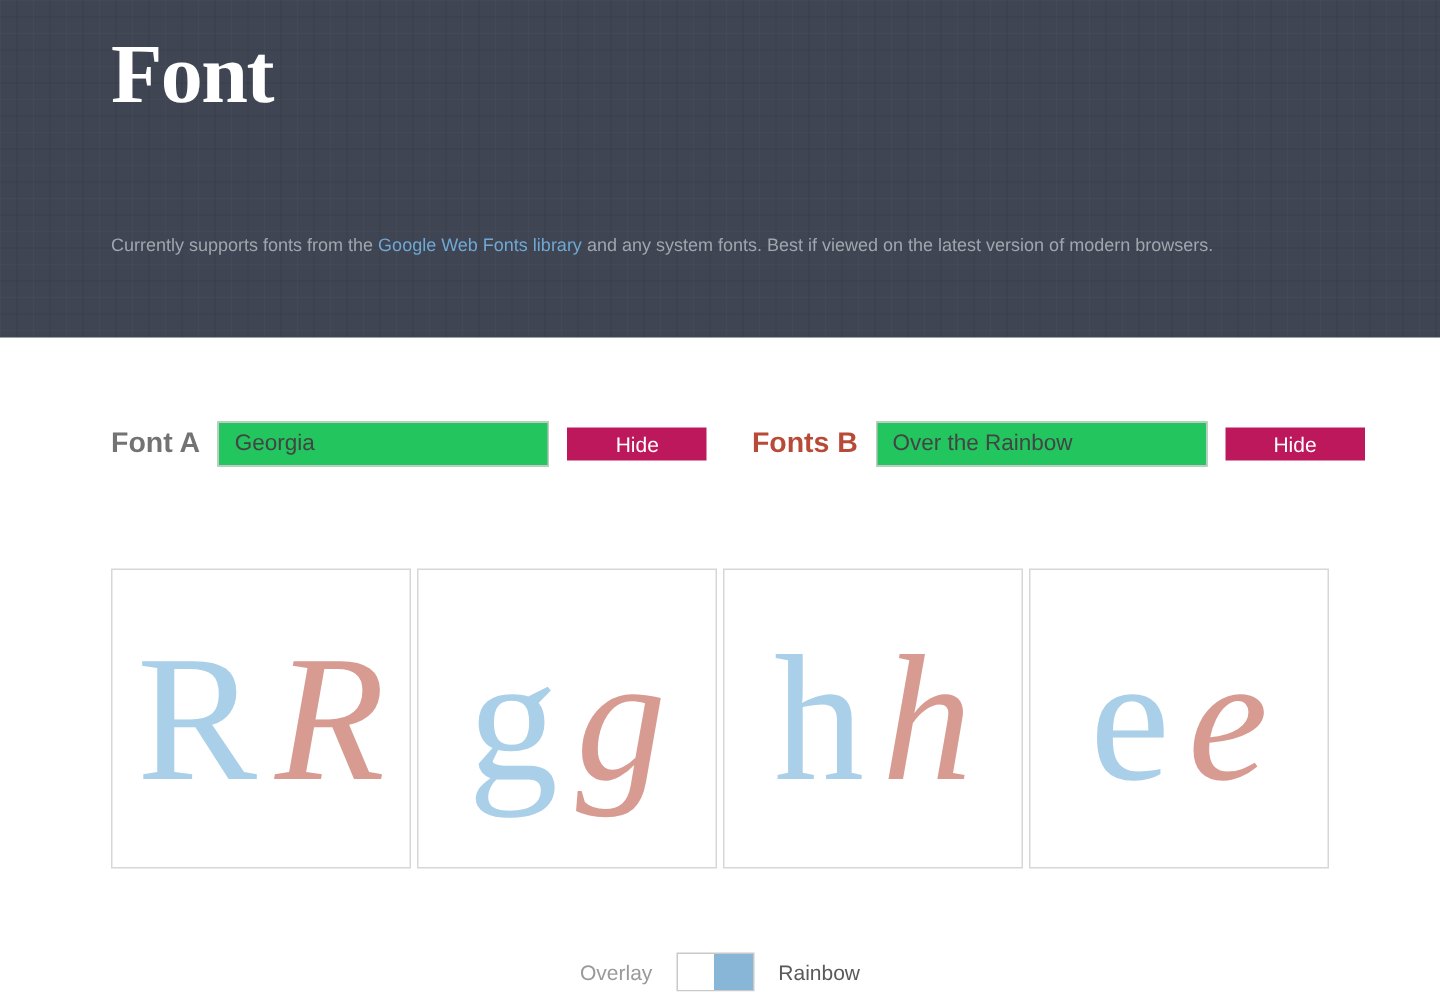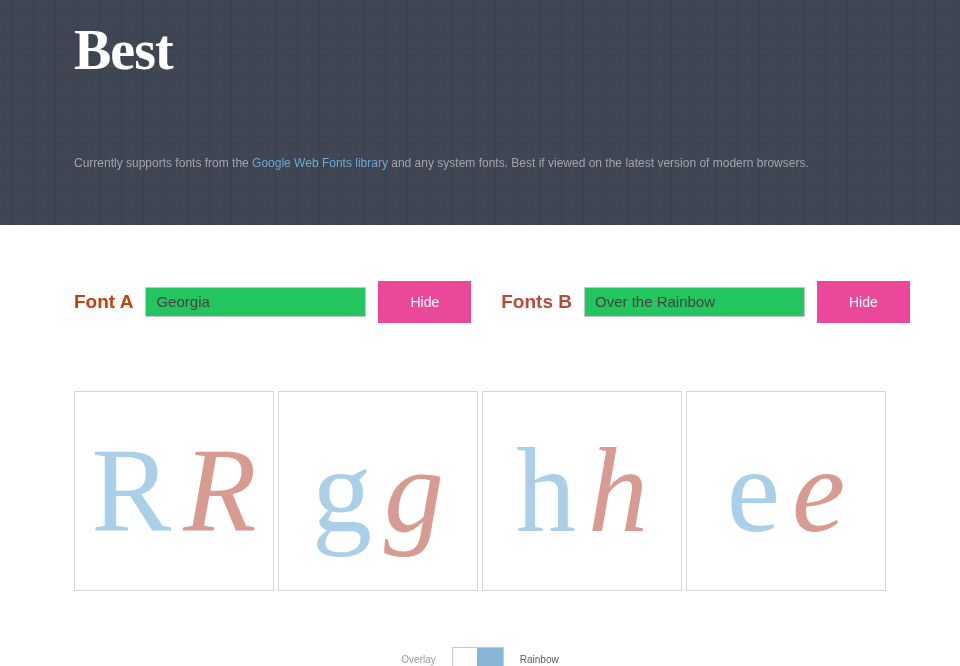--- a/index.html
+++ b/index.html
@@ -43,36 +43,36 @@
   }
   .support a { color: #6fa8d4; text-decoration: none; }
 
   .controls {
     display: flex;
     gap: 30px;
     padding-top: 56px;
   }
   .ctrl-group { display: flex; align-items: center; gap: 12px; flex: 1; }
   .ctrl-label { font-size: 19px; font-weight: bold; white-space: nowrap; }
-  .ctrl-label.a { color: #c2410c; }
+  .ctrl-label.a { color: #737373; }
   .ctrl-label.b { color: #b84b37; }
   .ctrl-group input[type=text] {
     flex: 1;
     height: 30px;
     padding: 0 10px;
     font-size: 15px;
     border: 1px solid #c7c7c7;
     background: #22c55e;
     color: #444;
   }
   .hide-btn {
-    height: 42px;
+    height: 22px;
     padding: 0 32px;
     border: none;
-    background: #ec4899;
+    background: #be185d;
     color: #fff;
     font-size: 14px;
     cursor: pointer;
   }
 
   .grid {
     display: flex;
     gap: 4px;
     padding-top: 68px;
   }
@@ -95,21 +95,21 @@
   .fa { color: #a9d0e8; font-family: Georgia, "Times New Roman", serif; }
   .fb { color: #d79b92; font-family: "Brush Script MT", "Comic Sans MS", cursive; }
   .fb-R, .fb-g, .fb-h, .fb-e { font-style: italic; }
 
   .toggle-row {
     display: flex;
     justify-content: center;
     align-items: center;
     gap: 16px;
     padding-top: 56px;
-    font-size: 10px;
+    font-size: 14px;
     color: #9a9a9a;
   }
   .toggle {
     width: 52px;
     height: 26px;
     background: #fff;
     border: 1px solid #c9c9c9;
     position: relative;
     cursor: pointer;
   }
@@ -120,21 +120,21 @@
     background: #87b6d6;
     top: 0;
     right: 0;
   }
 </style>
 </head>
 <body>
 
 <div class="header">
   <div class="container">
-    <div class="logo">Best</div>
+    <div class="logo">Font</div>
     <div class="header-row">
       <div class="support">
         <span>Currently supports fonts from the </span><a href="#">Google Web Fonts library</a><span> and any system fonts. Best if viewed on the latest version of modern browsers.</span>
       </div>
     </div>
   </div>
 </div>
 
 <div class="container">
   <div class="controls">

